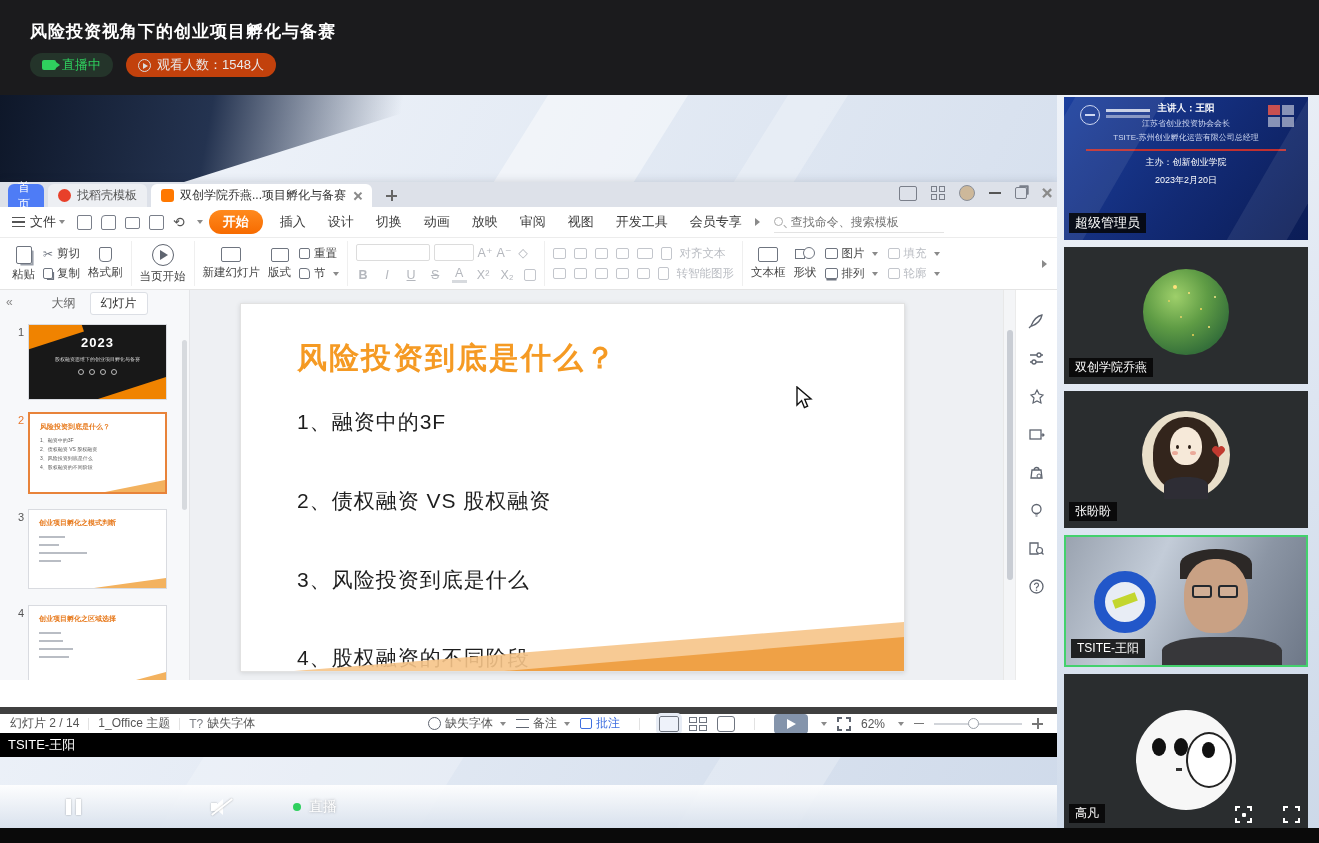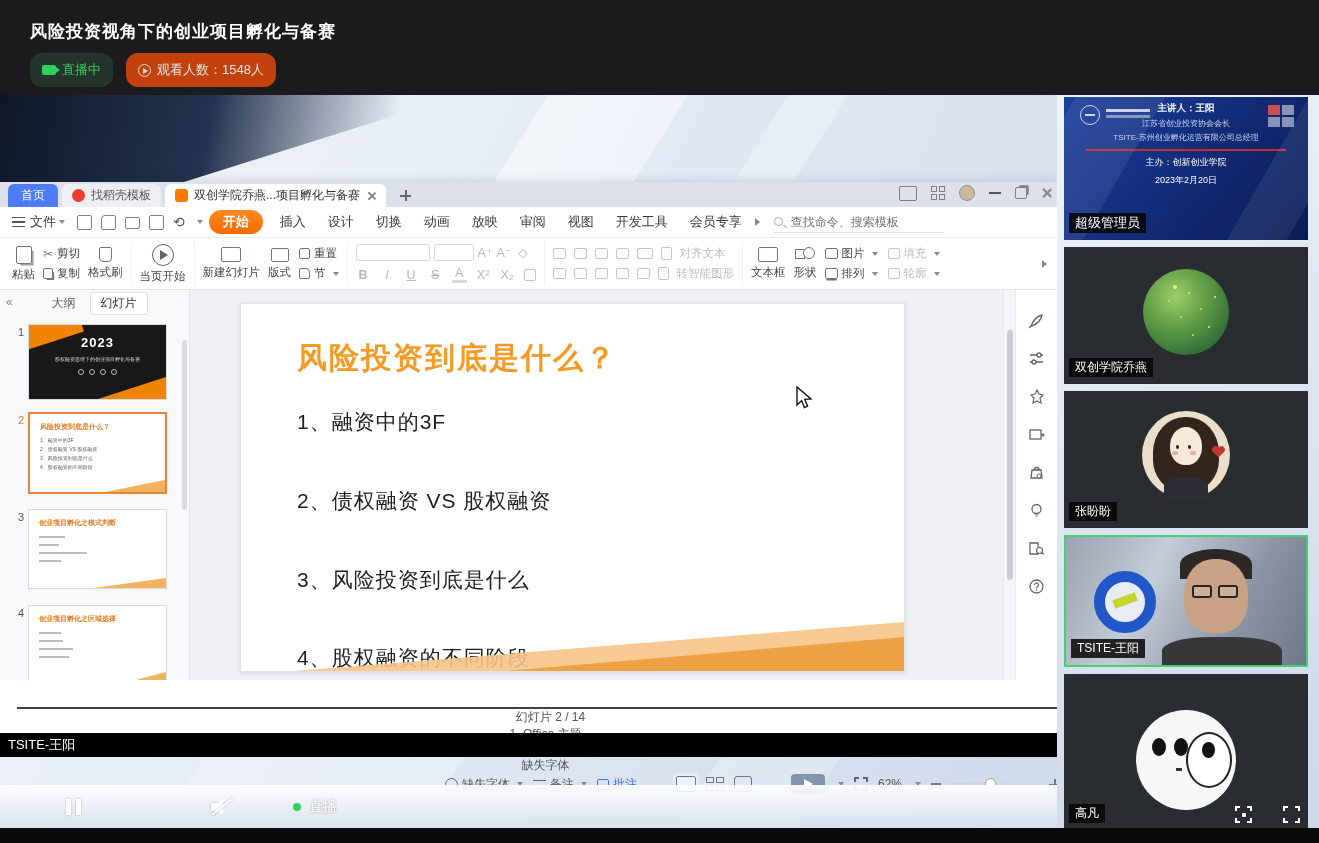--- a/index.html
+++ b/index.html
@@ -1,36 +1,36 @@
 <!DOCTYPE html>
 <html><head>
 <meta charset="utf-8">
 <style>
   html,body{margin:0;padding:0;background:#0c0c0c;}
   *{box-sizing:border-box;font-family:"Liberation Sans","DejaVu Sans",sans-serif;}
   #app{position:relative;width:1319px;height:843px;overflow:hidden;background:#141414;}
   
   .header{position:absolute;left:0;top:0;width:1319px;height:95px;background:#1b1b1d;}
   .header .title{position:absolute;left:30px;top:20px;color:#fff;font-size:17px;font-weight:bold;letter-spacing:1px;}
-  .badge{position:absolute;top:53px;height:34px;border-radius:12px;display:flex;align-items:center;font-size:13px;padding:0 12px;gap:6px;}
+  .badge{position:absolute;top:53px;height:24px;border-radius:12px;display:flex;align-items:center;font-size:13px;padding:0 12px;gap:6px;}
   .badge.live{left:30px;background:#24342a;color:#2fd05e;}
   .badge.viewers{left:126px;background:#c2410c;color:#e9e9e9;}
   .cam-ico{width:14px;height:10px;background:#2fd05e;border-radius:2px;position:relative;}
   .cam-ico::after{content:"";position:absolute;right:-4px;top:2px;border-left:4px solid #2fd05e;border-top:3px solid transparent;border-bottom:3px solid transparent;}
   .play-ico{width:13px;height:13px;border:1.5px solid #dcdcdc;border-radius:50%;position:relative;}
   .play-ico::after{content:"";position:absolute;left:4px;top:3px;border-left:5px solid #dcdcdc;border-top:3.5px solid transparent;border-bottom:3.5px solid transparent;}
   
   .stage{position:absolute;left:0;top:95px;width:1057px;height:748px;background:linear-gradient(115deg,#f3f6fb 0%,#e3eaf4 45%,#cfdaea 100%);overflow:hidden;}
   .stage .dark-corner{position:absolute;left:0;top:0;width:460px;height:87px;background:linear-gradient(100deg,#0e1729 0%,#243350 45%,rgba(60,80,120,0) 85%);clip-path:polygon(0 0,100% 0,40% 100%,0 100%);}
   .stripe{position:absolute;background:rgba(255,255,255,.45);transform:skewX(-32deg);}
   
   .wps{position:absolute;left:0;top:87px;width:1057px;height:551px;background:#fff;box-shadow:0 2px 10px rgba(30,40,60,.25);font-size:12px;color:#3a3a3a;}
   .tabbar{position:absolute;left:0;top:0;width:100%;height:25px;background:#dde1e9;display:flex;align-items:flex-end;}
   .tab{height:23px;display:flex;align-items:center;padding:0 10px;font-size:12px;border-radius:6px 6px 0 0;gap:6px;}
-  .tab.home{margin-left:8px;background:#4e7cf6;color:#fff;width:50px;justify-content:center;}
+  .tab.home{margin-left:8px;background:#4e7cf6;color:#fff;width:36px;justify-content:center;}
   .tab.docer{margin-left:4px;background:#edeff3;color:#555;}
   .tab.doc{margin-left:4px;background:#fff;color:#333;}
   .sq-ico{width:13px;height:13px;border-radius:3px;display:inline-block;}
   .x-ico{position:relative;width:10px;height:10px;display:inline-block;}
   .x-ico::before,.x-ico::after{content:"";position:absolute;left:4.5px;top:0;width:1.5px;height:10px;background:#8a8a8a;}
   .x-ico::before{transform:rotate(45deg);} .x-ico::after{transform:rotate(-45deg);}
   .plus-ico{position:relative;width:11px;height:11px;display:inline-block;}
   .plus-ico::before,.plus-ico::after{content:"";position:absolute;background:#666;}
   .plus-ico::before{left:5px;top:0;width:1.5px;height:11px;}
   .plus-ico::after{left:0;top:5px;width:11px;height:1.5px;}
@@ -100,21 +100,21 @@
   
   .notesrow{position:absolute;left:0;top:498px;width:100%;height:27px;display:flex;}
   .notes-left{width:190px;background:#f7f8fa;border-right:1px solid #e4e5e8;display:flex;align-items:center;justify-content:center;}
   .bigplus{position:relative;width:15px;height:15px;}
   .bigplus::before,.bigplus::after{content:"";position:absolute;background:#6a6a6a;}
   .bigplus::before{left:7px;top:0;width:1.6px;height:15px;}
   .bigplus::after{left:0;top:7px;width:15px;height:1.6px;}
   .notes-main{flex:1;background:#fff;border-top:1px solid #e9e9e9;display:flex;align-items:center;color:#9a9da3;font-size:12px;position:relative;}
   .notes-main .nico{margin-left:356px;margin-right:8px;}
   .ndots{position:absolute;right:16px;color:#8a8a8a;letter-spacing:2px;font-size:13px;}
-  .statusbar{position:absolute;left:17px;top:525px;width:100%;height:26px;background:#fff;border-top:2px solid #404040;display:flex;align-items:center;font-size:12px;color:#555;flex-direction:column;}
+  .statusbar{position:absolute;left:0;top:525px;width:100%;height:26px;background:#fff;border-top:7px solid #404040;display:flex;align-items:center;font-size:12px;color:#555;}
   .sb-sep{width:1px;height:12px;background:#e2e2e2;margin:0 9px;}
   .sb-right{margin-left:auto;display:flex;align-items:center;gap:10px;padding-right:14px;}
   .viewic{width:20px;height:16px;border:1.4px solid #6f7580;border-radius:2px;}
   .viewic.on{outline:3px solid #e7ecf5;background:#eef2fa;}
   .playpill{width:34px;height:20px;background:#8494ab;border-radius:4px;position:relative;}
   .playpill::after{content:"";position:absolute;left:13px;top:5px;border-left:9px solid #fff;border-top:5px solid transparent;border-bottom:5px solid transparent;}
   .slider{width:88px;height:2px;background:#d2d5da;position:relative;}
   .knob{position:absolute;left:34px;top:-5px;width:11px;height:11px;border:1.6px solid #9aa0a8;border-radius:50%;background:#fff;}
   .sb-minus{width:10px;height:1.8px;background:#777;}
   .sb-plus{position:relative;width:11px;height:11px;}

